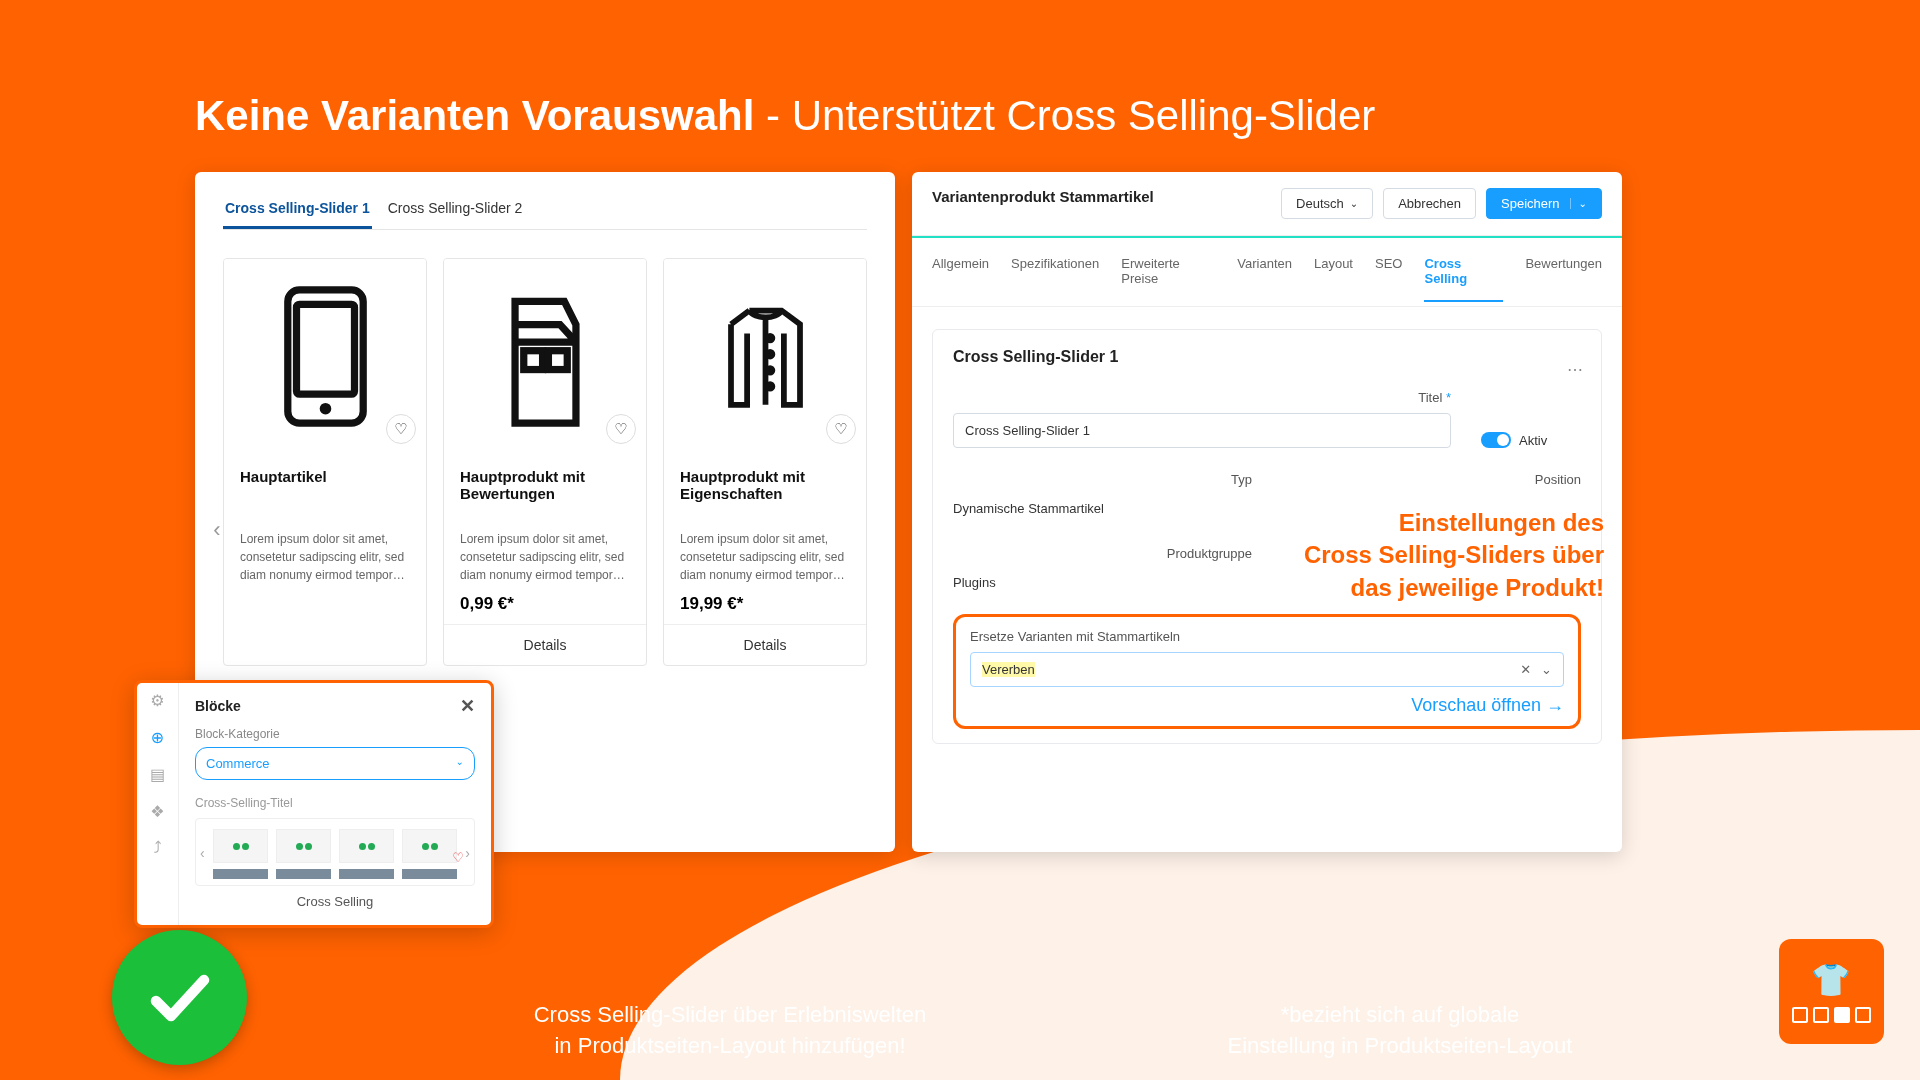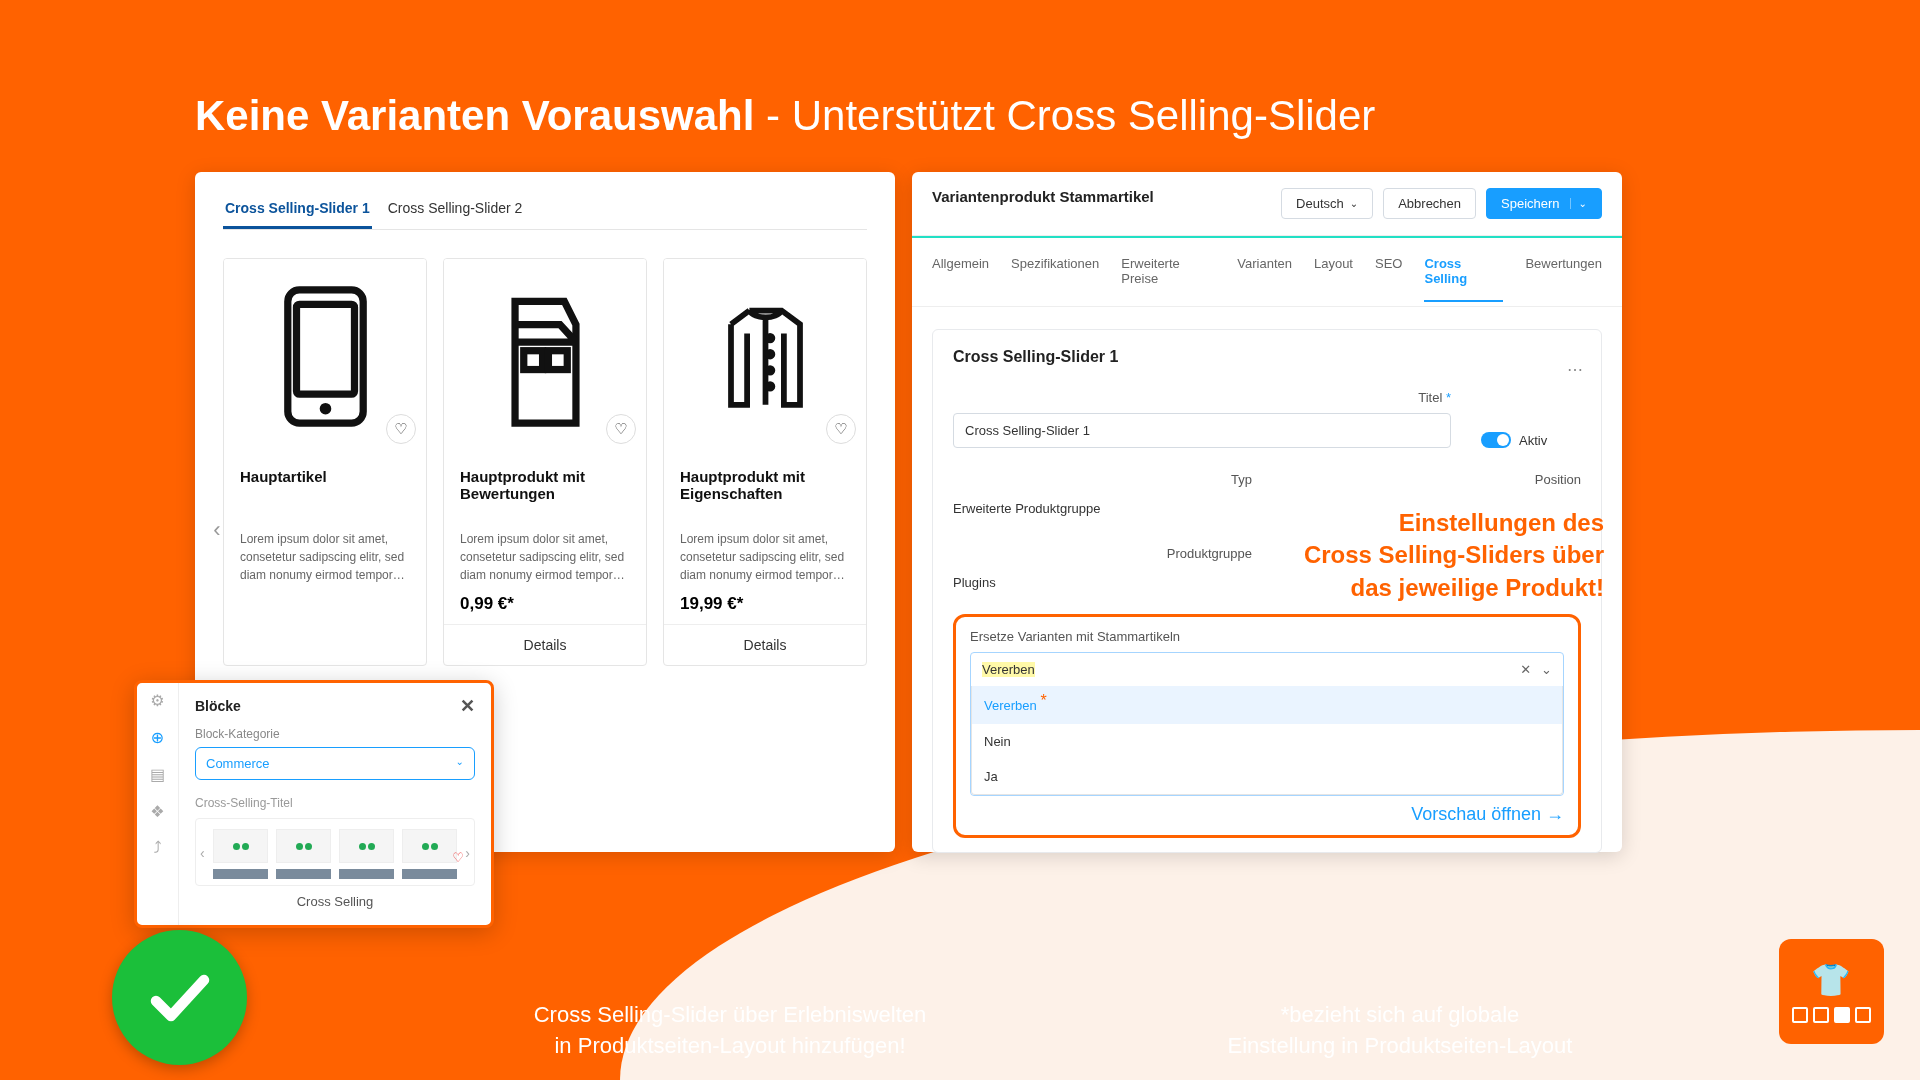--- a/index.html
+++ b/index.html
@@ -34,21 +34,21 @@
 
 
 .blocks-pop { position:absolute; left:134px; top:680px; width:360px; background:#fff; border:3px solid #ff6200; border-radius:8px; z-index:5; box-shadow:0 5px 25px rgba(0,0,0,.2);}
 .blocks-side { position:absolute; left:0; top:0; width:42px; height:100%; border-right:1px solid #eee; display:flex; flex-direction:column; align-items:center; padding-top:8px; gap:18px;}
 .blocks-side span { font-size:16px; color:#aaa;}
 .blocks-side .on { color:#189eff;}
 .blocks-main { margin-left:42px; padding:12px 16px 16px;}
 .blocks-hd { display:flex; justify-content:space-between; align-items:center; font-weight:700; font-size:14px; color:#222; padding-bottom:10px;}
 .blocks-hd .x { font-size:18px; color:#555; cursor:pointer;}
 .blocks-lbl { font-size:12px; color:#888; margin-bottom:6px;}
-.blocks-sel { border:1px solid #189eff; border-radius:6px; padding:8px 10px; font-size:13px; color:#189eff; display:flex; justify-content:space-between;}
+.blocks-sel { border:1px solid #189eff; border-radius:12px; padding:8px 10px; font-size:13px; color:#189eff; display:flex; justify-content:space-between;}
 .blocks-sub { font-size:12px; color:#999; margin:16px 0 8px;}
 .thumbs { border:1px solid #eee; border-radius:4px; padding:10px 8px 6px; position:relative;}
 .thumbs-row { display:flex; gap:8px; justify-content:center;}
 .thumb { width:55px; height:34px; background:#f5f5f5; border:1px solid #eee; display:flex; align-items:center; justify-content:center; gap:2px;}
 .dot { width:7px; height:7px; background:#2a5; border-radius:50%;}
 .bars { display:flex; gap:8px; margin-top:6px; justify-content:center;}
 .bar { width:55px; height:10px; background:#7a8b9c;}
 .tarr { position:absolute; top:40%; font-size:14px; color:#aaa;}
 .tarr.l { left:4px;} .tarr.r { right:4px;}
 .tlabel { text-align:center; font-size:13px; color:#555; margin-top:8px;}
@@ -267,21 +267,21 @@
       <div class="col" style="flex:0 0 100px; display:flex; align-items:flex-end;">
         <div class="toggle">
             <span class="tg"></span>
             <span>Aktiv</span>
           </div>
       </div>
     </div>
     <div class="row2">
       <div class="col">
           <div class="flbl">Typ</div>
-          <div class="fplain">Erweiterte Produktgruppe</div>
+          <div class="fplain">Dynamische Stammartikel</div>
         </div>
       <div class="col">
           <div class="flbl">Position</div>
         </div>
     </div>
     <div class="row2">
       <div class="col">
           <div class="flbl">Produktgruppe</div>
           <div class="fplain">Plugins</div>
         </div>
@@ -291,25 +291,20 @@
     <div class="highlight">
       <div class="hlbl">Ersetze Varianten mit Stammartikeln</div>
       <div class="combo">
         <div class="combo-val">
             <span class="v">Vererben</span>
             <span class="combo-x">
               <span>✕</span>
               <span>⌄</span>
             </span>
           </div>
-        <div class="dd">
-          <div class="ddi sel"><span>Vererben</span> <span class="star">*</span></div>
-          <div class="ddi">Nein</div>
-          <div class="ddi">Ja</div>
-        </div>
       </div>
       <div class="link">Vorschau öffnen →</div>
     </div>
   </div>
 
   <div class="annot">
     <div>Einstellungen des</div>
       <div>Cross Selling-Sliders über</div>
       <div>das jeweilige Produkt!</div>
   </div>

